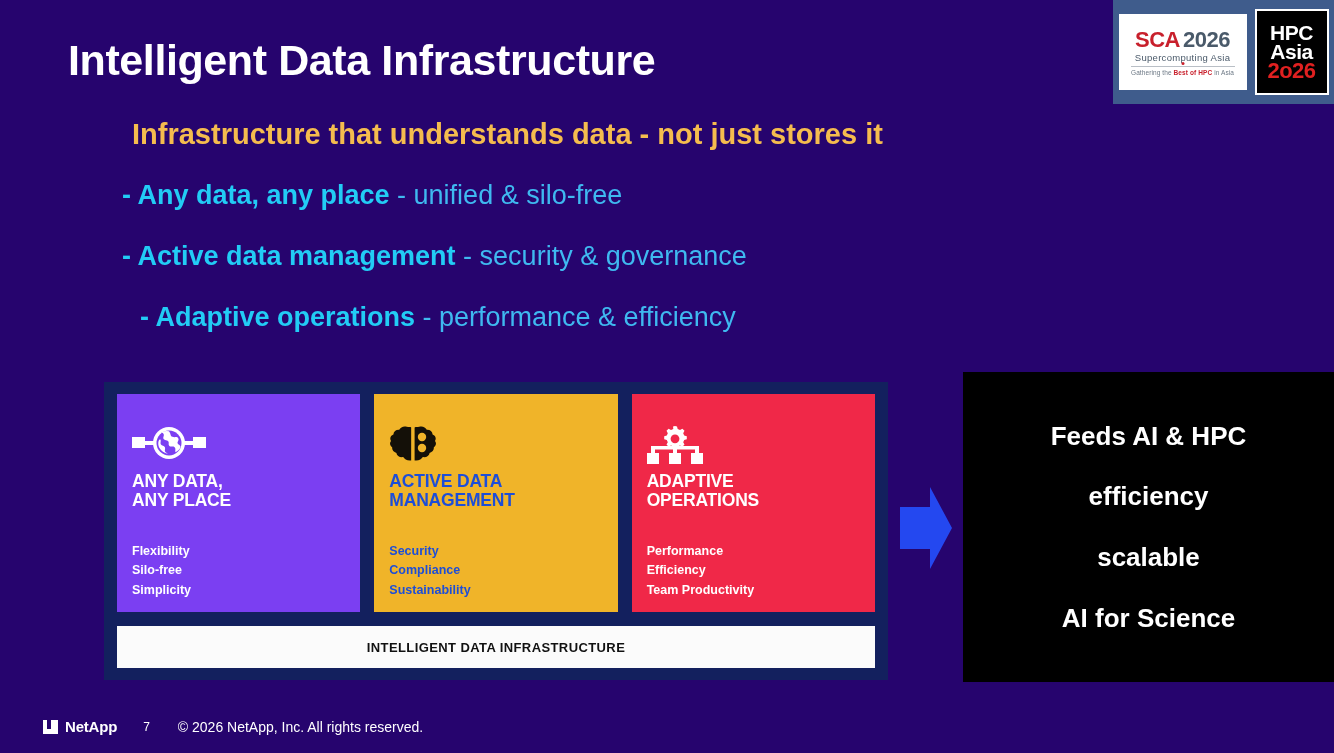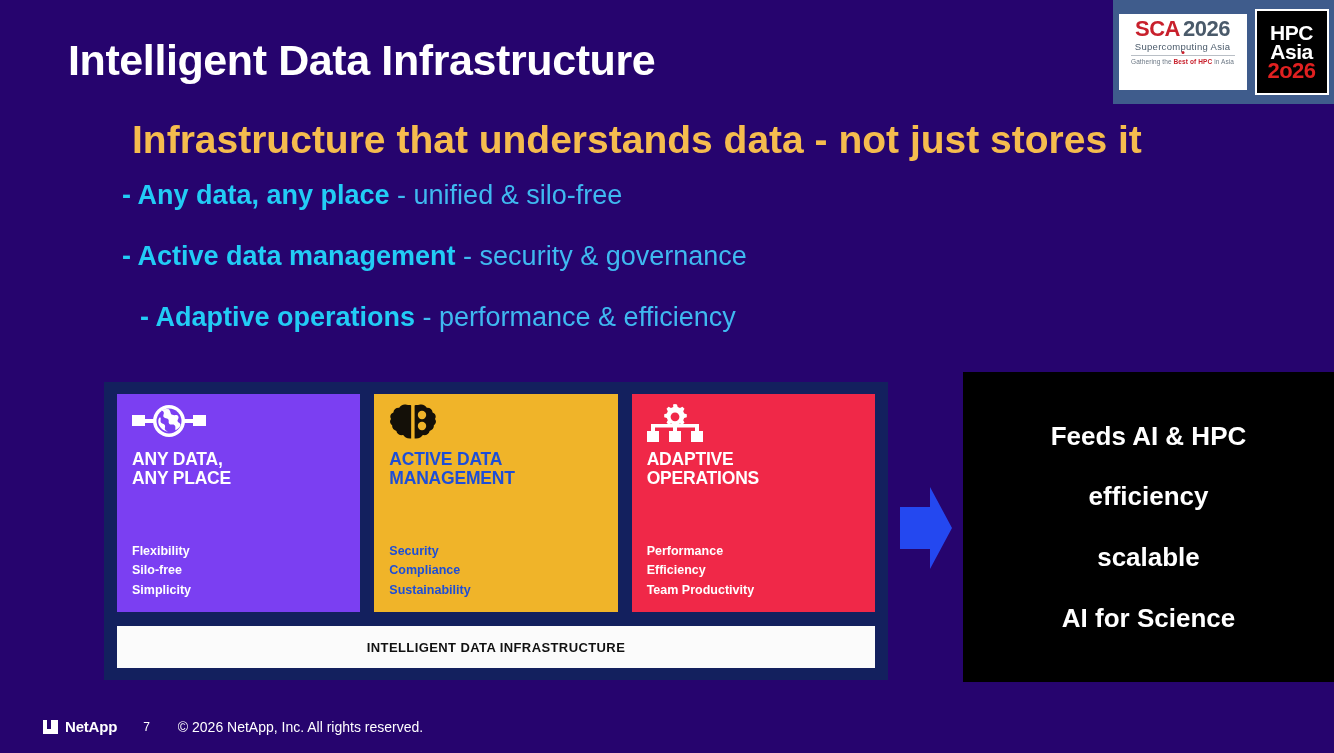--- a/index.html
+++ b/index.html
@@ -18,21 +18,21 @@
   
   .logo-strip {
     position: absolute; top: 0; left: 1113px;
     width: 221px; height: 104px;
     background: #3f5c8c;
     display: flex; align-items: center; justify-content: center; gap: 8px;
   }
   .sca-logo {
     width: 128px; height: 76px; background: #ffffff;
     display: flex; flex-direction: column; align-items: center;
-    padding: 4px 2px;
+    justify-content: center; padding: 4px 2px;
   }
   .sca-top { display: flex; align-items: baseline; gap: 3px; line-height: 1; }
   .sca-s { font-size: 22px; font-weight: bold; color: #c8202c; letter-spacing: -0.5px; }
   .sca-y { font-size: 22px; font-weight: bold; color: #4a5a6a; letter-spacing: -0.5px; }
   .sca-sub { font-size: 9.5px; color: #4a5a6a; letter-spacing: 0.3px; margin-top: 1px; }
   .sca-rule { width: 104px; height: 1px; background: #b9bfc6; margin: 3px 0 2px; position: relative; }
   .sca-rule::after {
     content: ""; position: absolute; left: 50%; top: -4px;
     width: 3px; height: 3px; border-radius: 50%; background: #c8202c;
     transform: translateX(-50%);
@@ -50,40 +50,40 @@
   .hpc-l3 { color: #e02020; font-size: 22px; font-weight: bold; letter-spacing: -0.5px; }
 
   
   .title {
     position: absolute; left: 68px; top: 36px;
     font-size: 43px; font-weight: bold; color: #ffffff;
     letter-spacing: -0.4px; white-space: nowrap;
   }
   .subtitle {
     position: absolute; left: 132px; top: 118px;
-    font-size: 39px; font-weight: bold; color: #f5bc4e;
+    font-size: 29px; font-weight: bold; color: #f5bc4e;
     white-space: nowrap;
   }
   .bullet {
     position: absolute; white-space: nowrap; font-size: 27px;
   }
   .bullet .lead { font-weight: bold; color: #22ccf5; }
   .bullet .tail { font-weight: normal; color: #3fb9f0; }
   #b1 { left: 122px; top: 180px; }
   #b2 { left: 122px; top: 241px; }
   #b3 { left: 140px; top: 302px; }
 
   
   .diagram {
     position: absolute; left: 104px; top: 382px;
     width: 784px; height: 298px;
     background: #13205e; padding: 12px 13px;
   }
   .cards { display: flex; gap: 14px; height: 218px; }
-  .card { flex: 1; padding: 10px 15px 12px; position: relative; }
+  .card { flex: 1; padding: 32px 15px 12px; position: relative; }
   .card.purple { background: #7b3ff2; }
   .card.yellow { background: #f0b429; }
   .card.red    { background: #f02848; }
   .card-icon { height: 40px; margin-bottom: 6px; }
   .card-title {
     font-size: 17.5px; font-weight: bold; line-height: 1.06;
     letter-spacing: -0.2px; text-transform: uppercase;
   }
   .card-list { position: absolute; left: 15px; bottom: 12px; }
   .card-list div { font-size: 12.5px; font-weight: bold; line-height: 1.56; }

